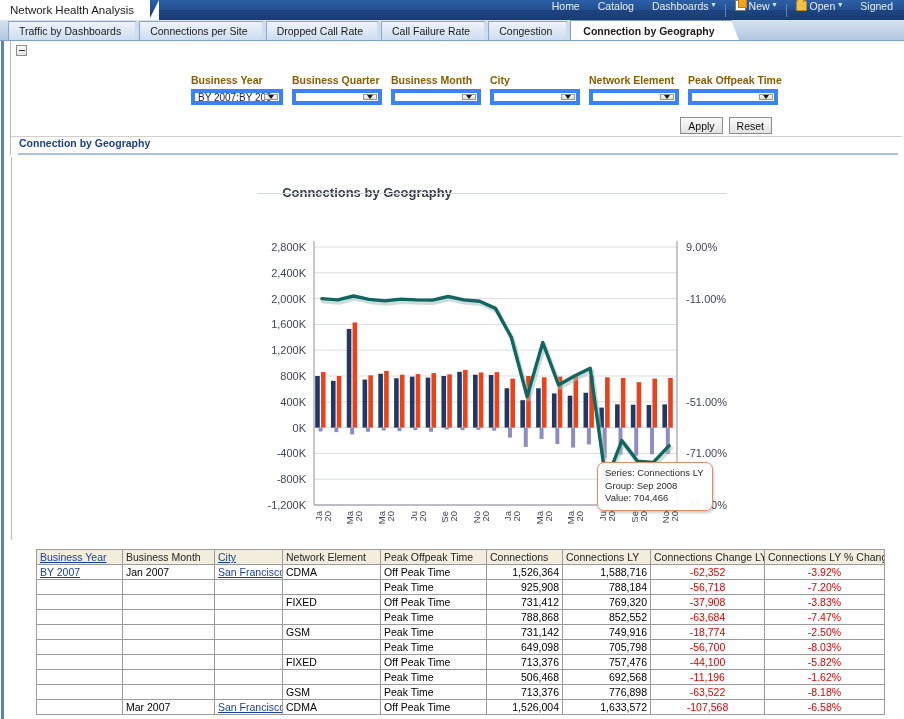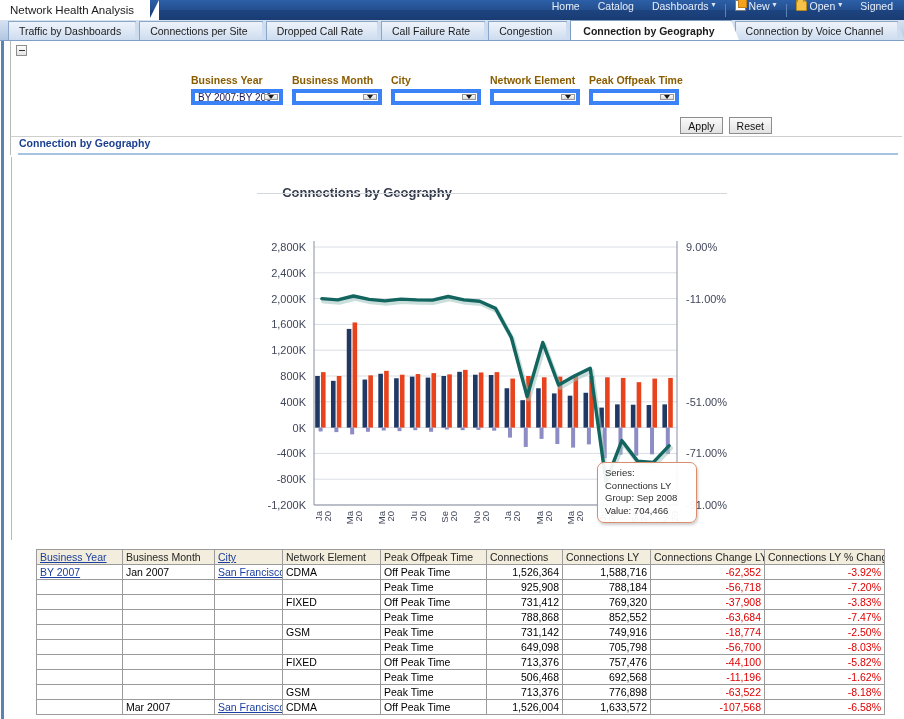--- a/index.html
+++ b/index.html
@@ -239,21 +239,21 @@
   }
   .chart-underline {
     position: absolute; left: 245px; top: 36px; width: 470px; height: 1px;
     background: #d2d6dd;
   }
   .plot-svg { position: absolute; left: 0; top: 0; }
 
   .tooltip {
     position: absolute;
     left: 585px; top: 305px;
-    width: 100px;
+    width: 116px;
     background: rgba(255,255,255,0.93);
     border: 1.4px solid #d98d6a;
     border-radius: 7px;
     padding: 4px 7px 5px 7px;
     box-shadow: 1px 2px 3px rgba(0,0,0,.20);
     font-size: 9.5px;
     line-height: 12.5px;
     color: #2b2b2b;
     z-index: 9;
     pointer-events: none;
@@ -282,21 +282,21 @@
   table.grid th {
     background: #f2eddc;
     font-weight: normal;
     text-align: left;
     color: #262626;
     font-size: 10.5px;
     border-color: #9b9b9b;
   }
   table.grid th.lnk { color: #1a3fa0; text-decoration: underline; }
   td.num { text-align: right; }
-  td.neg { text-align: right; color: #e00000; }
+  td.neg { text-align: center; color: #e00000; }
   td.link { color: #1a3fa0; text-decoration: underline; }
   .col-a{width:86px}.col-b{width:92px}.col-c{width:68px}.col-d{width:98px}
   .col-e{width:106px}.col-f{width:76px}.col-g{width:88px}.col-h{width:114px}.col-i{width:120px}
 </style>
 </head>
 <body>
 
 <div class="topbar">
   <div class="app-tab">
     <span>Network Health Analysis</span>
@@ -342,38 +342,42 @@
     </div>
   <div class="tab">
       <span>Call Failure Rate</span>
     </div>
   <div class="tab">
       <span>Congestion</span>
     </div>
   <div class="tab active">
       <span>Connection by Geography</span>
     </div>
-  <div class="tab">
-      <span>Connection by Voice Channel</span>
-    </div>
 </div>
 
 <div class="body-wrap">
   <div class="left-rail"></div>
 
   <div class="filter-panel">
     <div class="collapse-btn">
         <i></i>
       </div>
 
     <div class="filter-row">
       <div class="filter-col">
         <span class="flabel">Business Year</span>
         <div class="sel w-by">
           <span>BY 2007;BY 200</span>
+          <span class="arrowbox"></span>
+        </div>
+      </div>
+      <div class="filter-col">
+        <span class="flabel">Business Quarter</span>
+        <div class="sel w-bq">
+          <span></span>
           <span class="arrowbox"></span>
         </div>
       </div>
       <div class="filter-col">
         <span class="flabel">Business Month</span>
         <div class="sel w-bm">
           <span></span>
           <span class="arrowbox"></span>
         </div>
       </div>

